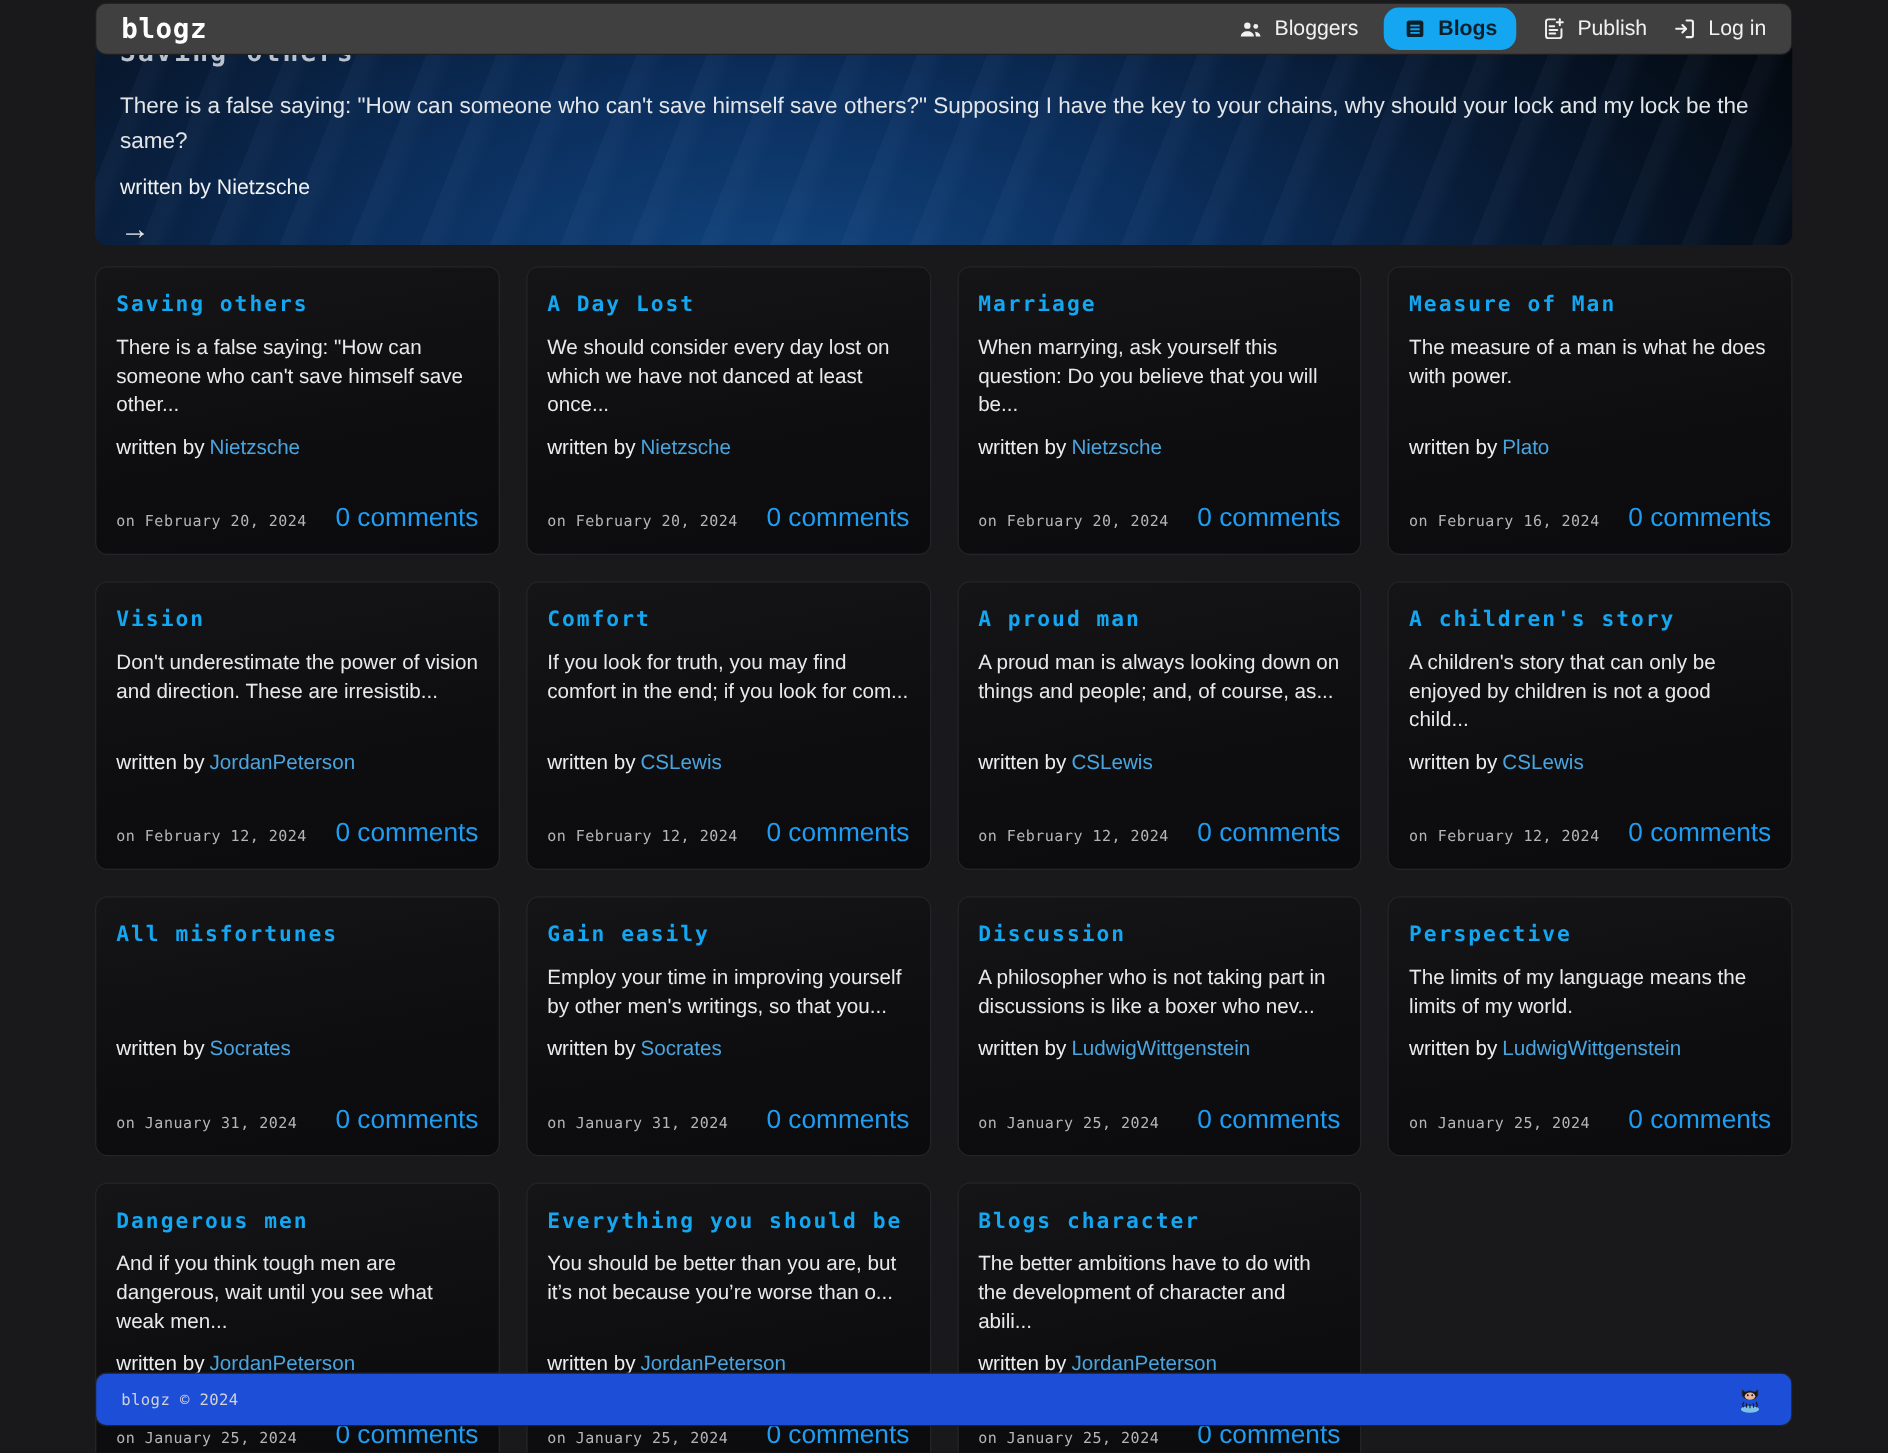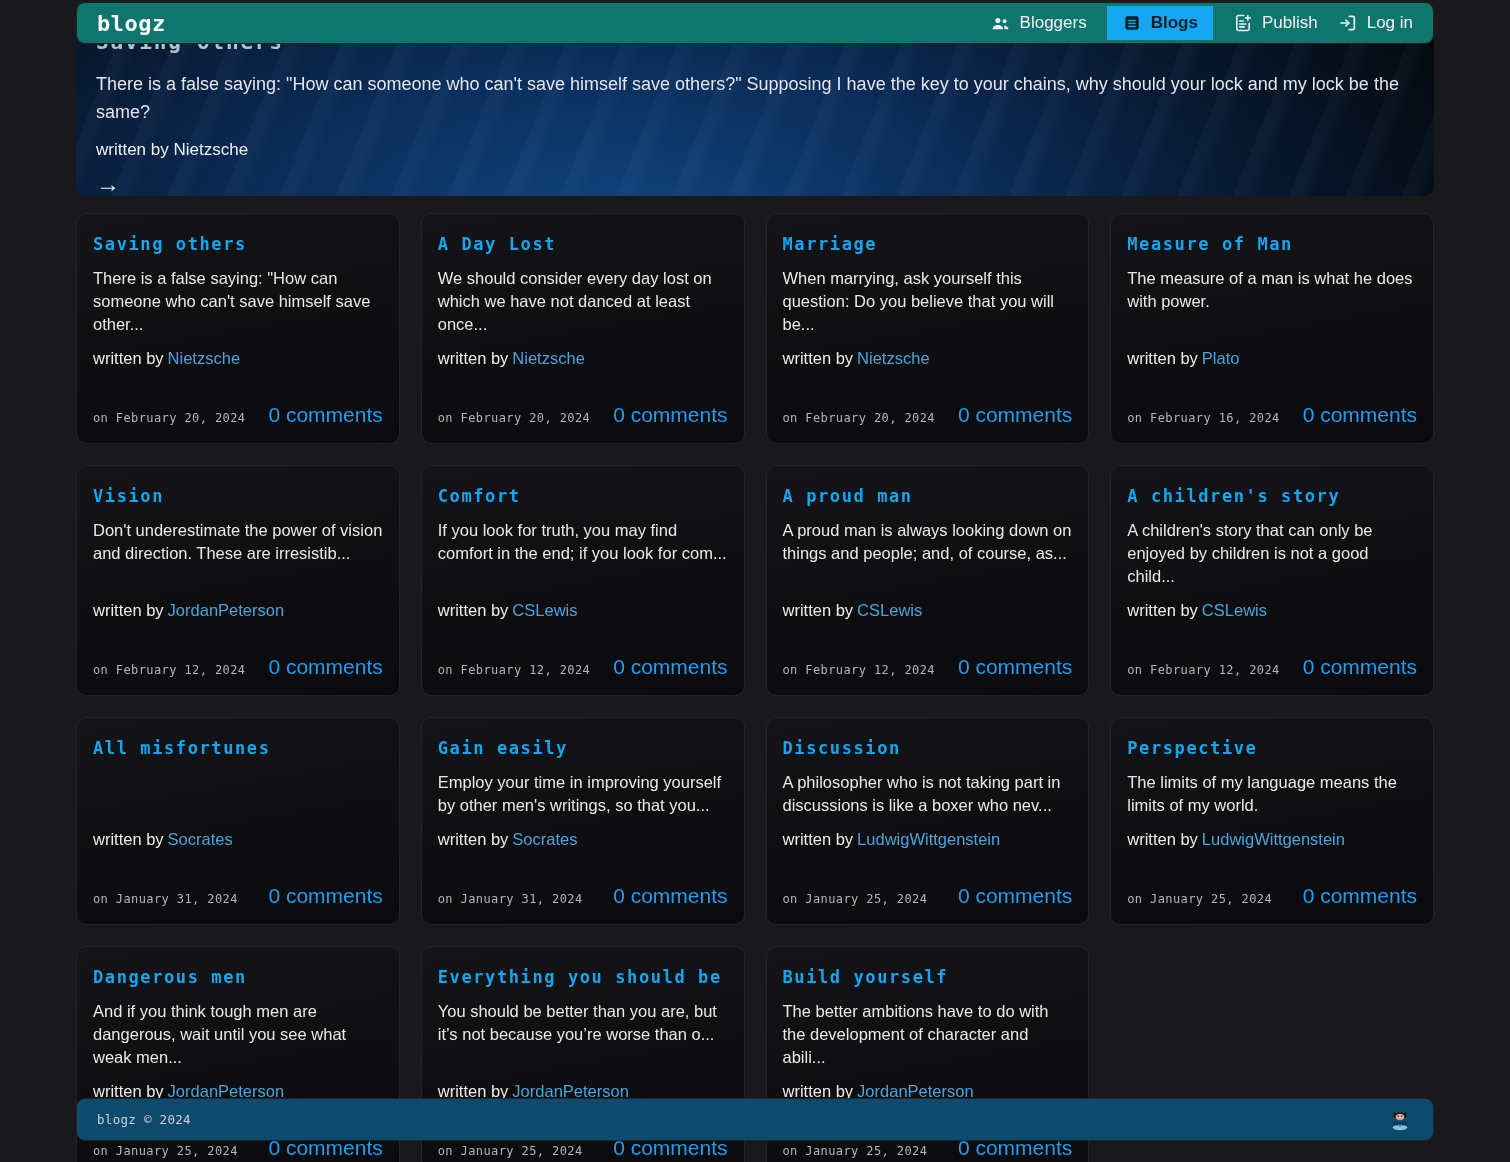--- a/index.html
+++ b/index.html
@@ -3,30 +3,30 @@
 <meta charset="utf-8">
 <style>
   * { margin:0; padding:0; box-sizing:border-box; }
   html,body { width:1510px; height:1162px; overflow:hidden; }
   body { background:#19191b; font-family:"Liberation Sans", sans-serif; color:#e9e9ea; }
   .page { position:relative; width:1510px; height:1162px; }
 
   
   .header {
     position:absolute; left:76px; right:76px; top:2px; height:42px; z-index:5;
-    background:#0f766e; border:1px solid #1f1f22; border-radius:9px;
+    background:#404040; border:1px solid #1f1f22; border-radius:9px;
     display:flex; align-items:center; justify-content:space-between; padding:0 20px;
   }
   .logo { font-family:"DejaVu Sans Mono", monospace; font-weight:bold; font-size:22px; color:#fff; letter-spacing:0.5px; }
   .nav { display:flex; align-items:center; gap:20px; }
   .nav-item { display:flex; align-items:center; gap:9px; color:#f1f1f2; font-size:17px; cursor:pointer; }
   .nav-item svg { display:block; }
   .nav-item.active {
     background:#14a6f0; color:#0c1f2b; font-weight:bold;
-    padding:7px 15px; border-radius:0;
+    padding:7px 15px; border-radius:12px;
   }
 
   
   .hero {
     position:absolute; left:76px; right:76px; top:6px; height:190px; z-index:1;
     border-radius:9px; overflow:hidden; padding:20px 20px 0;
     background:
       repeating-linear-gradient(112deg, rgba(140,175,230,0.045) 0 10px, rgba(0,0,0,0) 22px 52px),
       radial-gradient(900px 430px at 40% 118%, #11457f 0%, #0b2e5c 38%, #081a33 68%, #04090f 100%);
   }
@@ -64,21 +64,21 @@
   .page-btn {
     min-width:27px; height:31px; border-radius:7px; border:1px solid #2b2b30;
     background:#1b1b1e; color:#14a6f0; font-size:16px; font-family:"Liberation Sans",sans-serif;
     display:flex; align-items:center; justify-content:center; padding:0 7px; cursor:pointer;
   }
   .page-btn.active { background:#14a6f0; color:#0c2230; font-weight:bold; border-color:#14a6f0; }
 
   
   .footer {
     position:absolute; left:76px; right:76px; top:1098px; height:43px; z-index:2;
-    background:#0c4a6e; border:1px solid #232327; border-radius:9px;
+    background:#1d4ed8; border:1px solid #232327; border-radius:9px;
     display:flex; align-items:center; justify-content:space-between; padding:0 20px;
   }
   .copyright { font-family:"DejaVu Sans Mono", monospace; font-size:12.5px; color:#d2d2d4; letter-spacing:0.3px; }
   .octocat { cursor:pointer; display:flex; align-items:center; }
 </style>
 </head>
 <body>
 
 <div class="page">
 
@@ -269,21 +269,21 @@
     <h3 class="card-title">Everything you should be</h3>
     <p class="card-excerpt">You should be better than you are, but it’s not because you’re worse than o...</p>
     <p class="card-byline"><span>written by</span><a class="author-link">JordanPeterson</a></p>
     <div class="card-meta">
       <span class="card-date">on January 25, 2024</span>
       <a class="comments-link">0 comments</a>
     </div>
   </article>
 
   <article class="card">
-    <h3 class="card-title">Build yourself</h3>
+    <h3 class="card-title">Blogs character</h3>
     <p class="card-excerpt">The better ambitions have to do with the development of character and abili...</p>
     <p class="card-byline"><span>written by</span><a class="author-link">JordanPeterson</a></p>
     <div class="card-meta">
       <span class="card-date">on January 25, 2024</span>
       <a class="comments-link">0 comments</a>
     </div>
   </article>
 </div>
 
     <div class="pagination">

